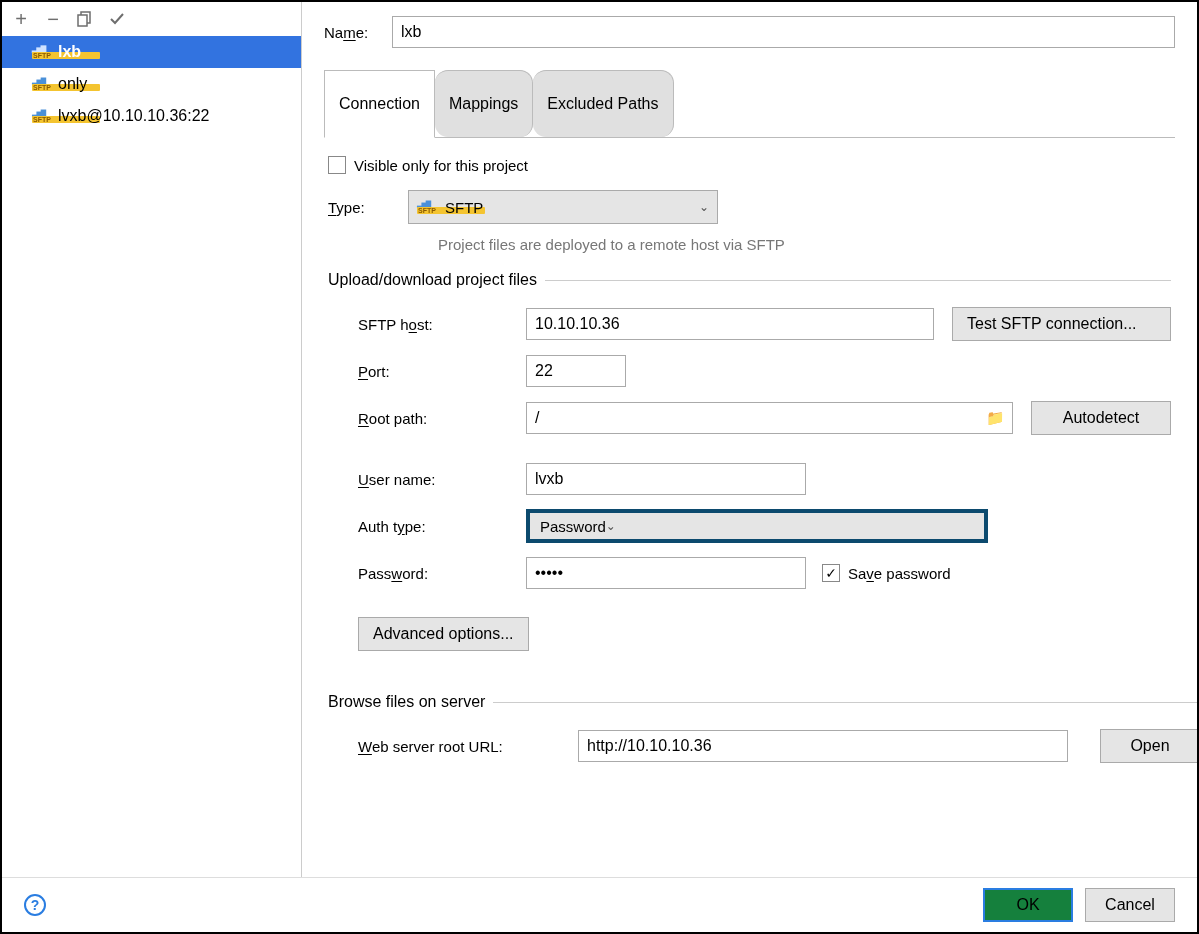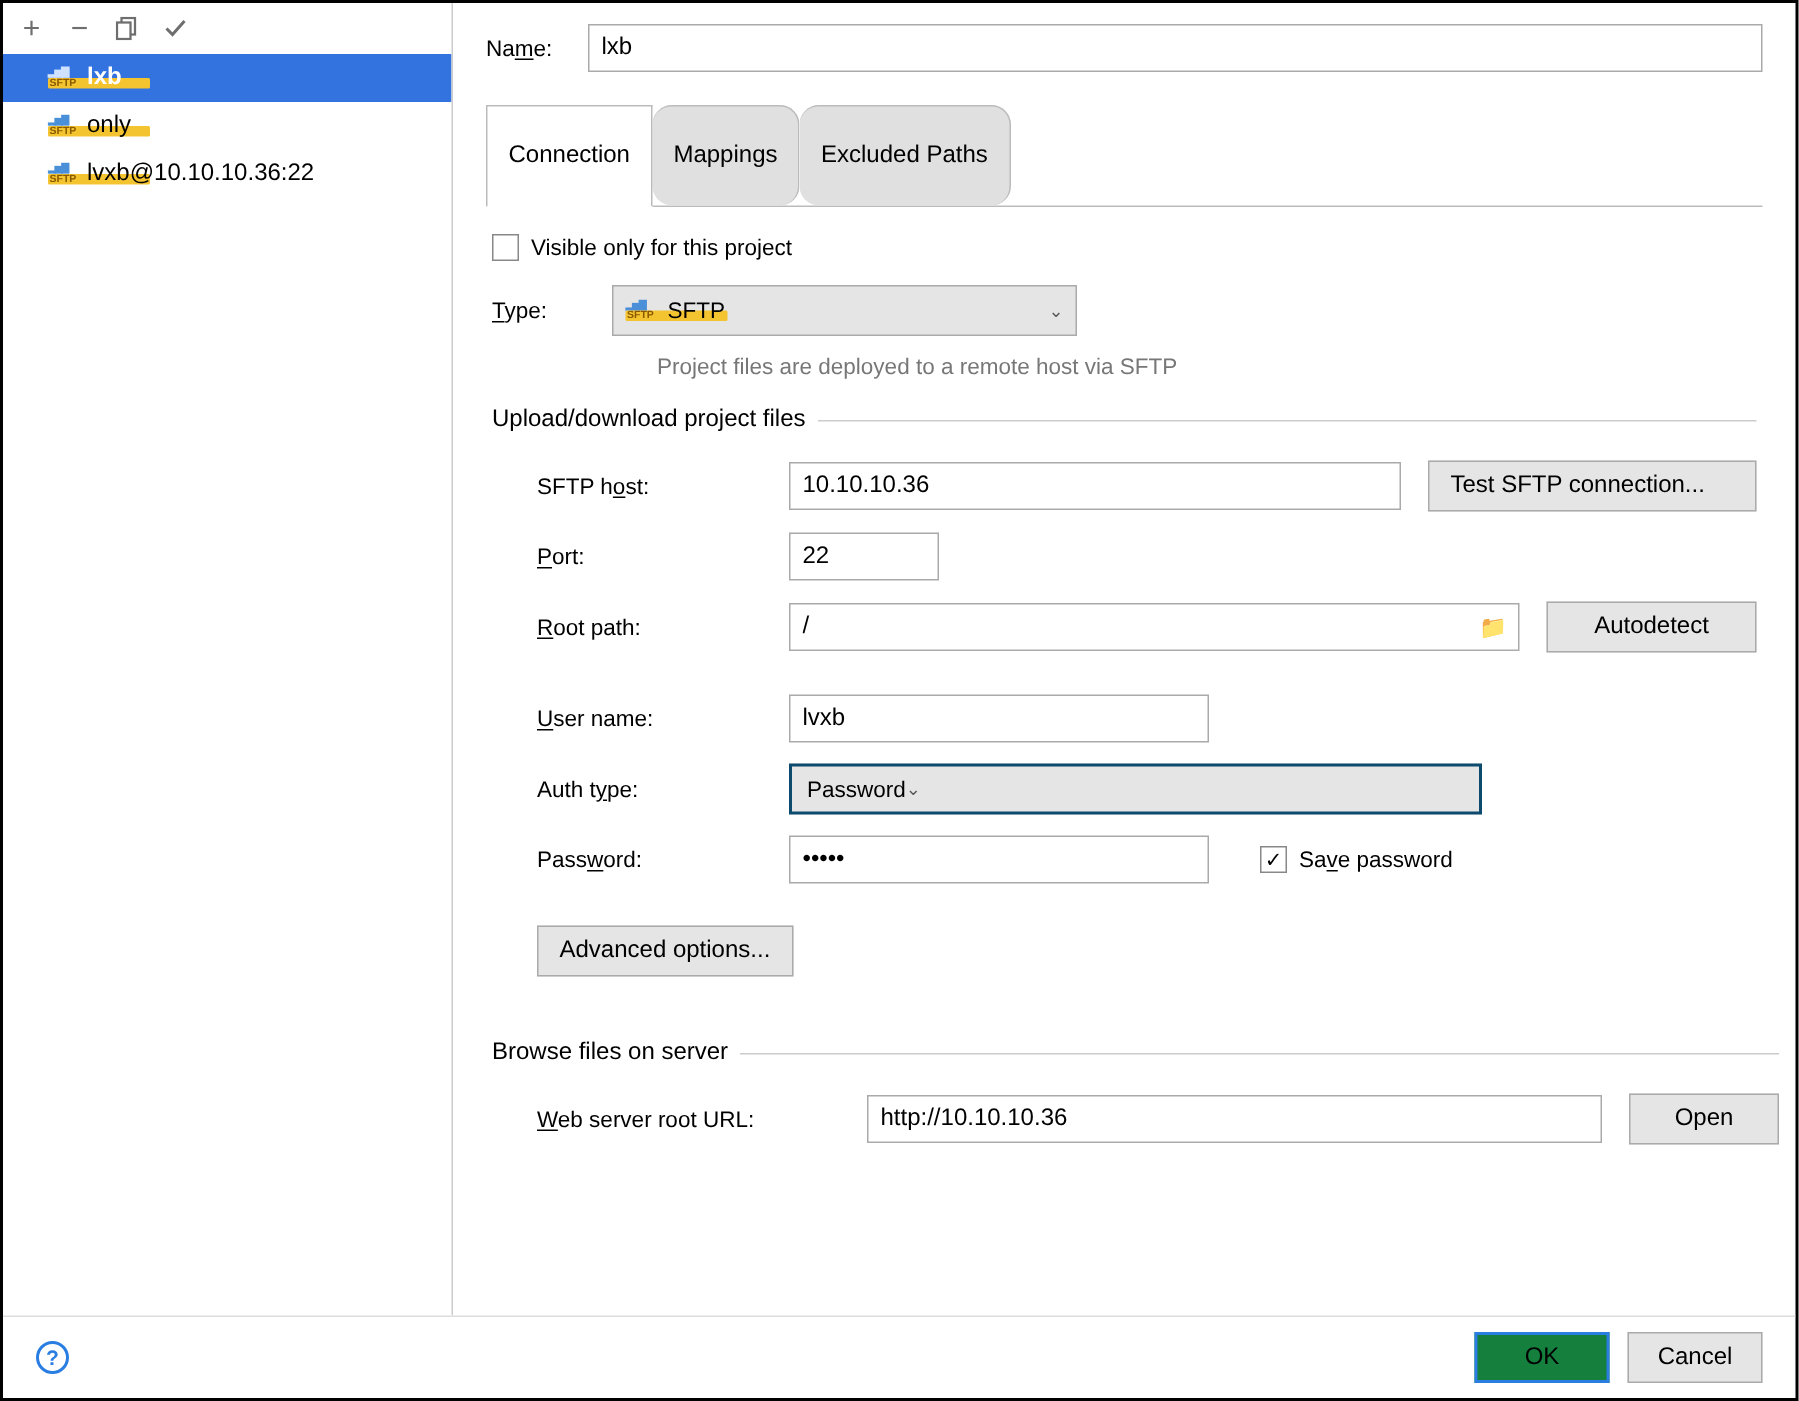--- a/index.html
+++ b/index.html
@@ -175,33 +175,33 @@
 }
 .sftp-host { width: 408px; margin-right: 18px; }
 .port-input { width: 100px; }
 .root-wrap { flex: 1; display: flex; position: relative; margin-right: 18px; }
 .root-input { flex: 1; padding-right: 30px; }
 .folder-icon {
   position: absolute; right: 8px; top: 50%; transform: translateY(-50%);
   color: #bbb; font-size: 15px;
 }
 .auth-select {
-  border: 2px solid #0c4a6e;
+  border: 4px solid #0c4a6e;
   background: #e5e5e5;
   padding: 2px 10px;
   width: 462px;
   display: flex; align-items: center; 
   height: 34px; cursor: pointer;
 }
 .save-pw {
-  display: flex; align-items: center; gap: 8px; margin-left: 34px;
+  display: flex; align-items: center; gap: 8px; margin-left: 16px;
 }
 .cb.checked::before { content: "✓"; }
 .adv-btn { margin-left: 30px; margin-top: 6px; }
-.web-url { width: 490px; margin-right: 18px; }
+.web-url { width: 490px; margin-right: 32px; }
 
 .footer {
   border-top: 1px solid #ddd;
   padding: 10px 22px;
   display: flex;
   align-items: center;
 }
 .help-icon {
   width: 22px; height: 22px; border-radius: 50%;
   border: 2px solid #2a7de1; color: #2a7de1;

